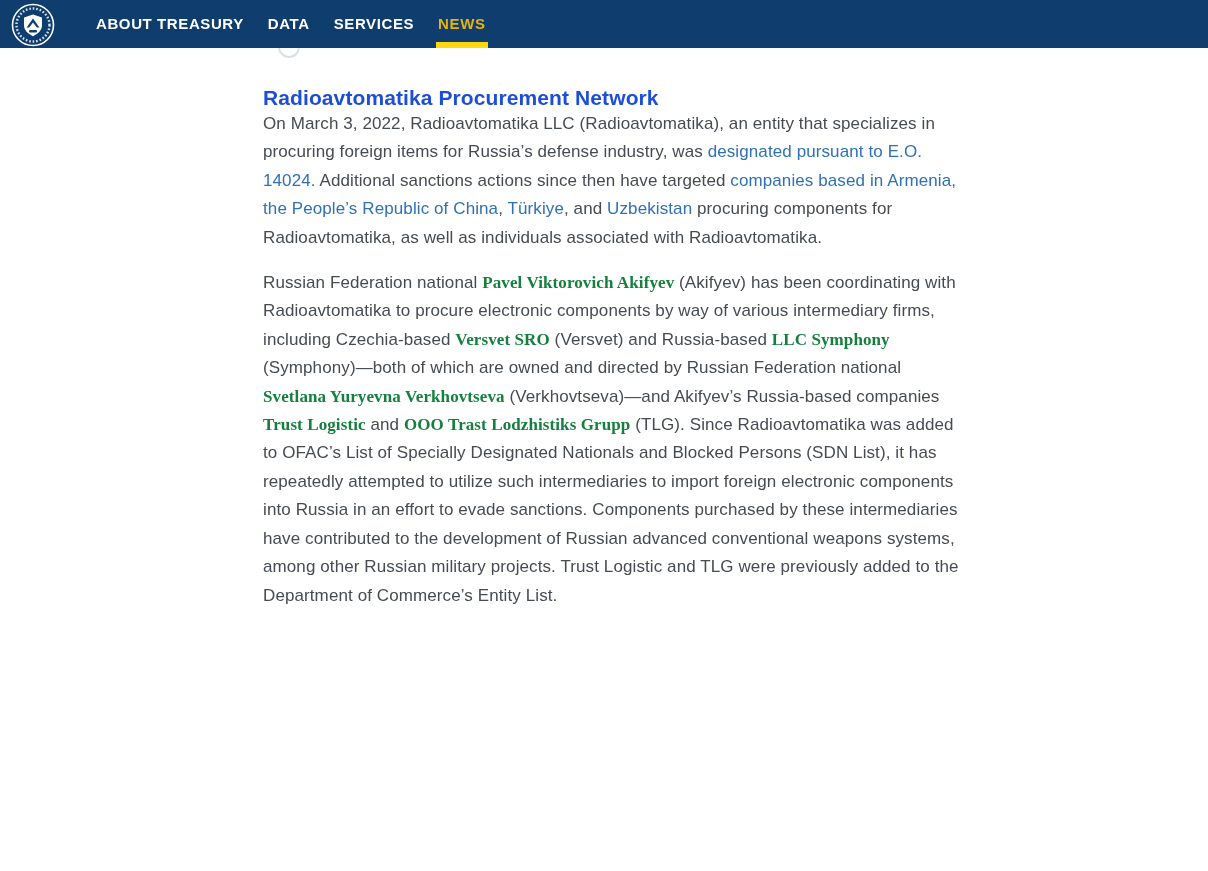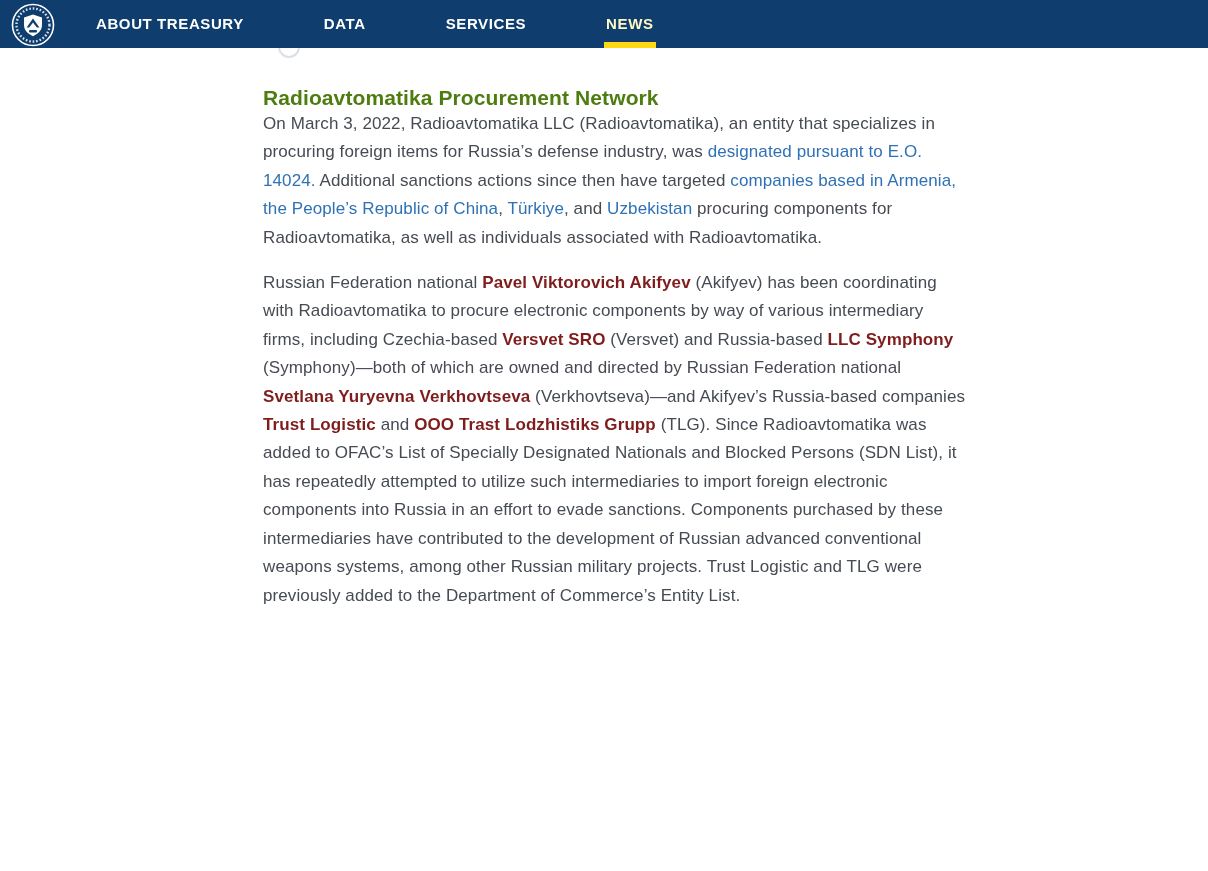--- a/index.html
+++ b/index.html
@@ -18,33 +18,33 @@
   }
   .seal {
     position: absolute; left: 11px; top: 3px;
     width: 44px; height: 44px;
     cursor: pointer;
   }
   .nav-list {
     position: absolute; left: 96px; top: 0;
     height: 48px;
     display: flex; align-items: center;
-    gap: 80px;
+    gap: 24px;
     list-style: none;
   }
   .nav-item { position: relative; height: 48px; display: flex; align-items: center; }
   .nav-item a {
     color: #ffffff;
     font-size: 15px; font-weight: 700;
     letter-spacing: 0.6px;
     text-decoration: none;
     text-transform: uppercase;
     display: block; line-height: 48px;
   }
-  .nav-item.active a { color: #fef9c3; }
+  .nav-item.active a { color: #eab308; }
   .nav-item.active::after {
     content: "";
     position: absolute; left: -2px; right: -2px; bottom: 0;
     height: 6px;
     background: #fed811;
   }
 
   
   .remnant {
     position: absolute; left: 276px; top: 48px;
@@ -62,32 +62,32 @@
 
   
   .article {
     position: absolute; left: 263px; top: 48px;
     width: 705px;
   }
   .page-title {
     margin-top: 38px;
     font-size: 21px;
     font-weight: 700;
-    color: #4d7c0f;
+    color: #1d4ed8;
     letter-spacing: 0.1px;
   }
   .paragraphs { }
   .paragraphs p {
     font-size: 17px;
     line-height: 28.4px;
     color: #464b53;
     margin: 0 0 17px 0;
     letter-spacing: 0.1px;
   }
-  .seg-bold { font-weight: 700; color: #7f1d1d; }
+  .seg-bold { font-weight: 700; color: #15803d; font-family: Liberation Serif, serif; }
   a.seg-link {
     color: #2e71b5;
     text-decoration: none;
     cursor: pointer;
   }
 </style>
 </head>
 <body>
 
 <header class="topnav">

